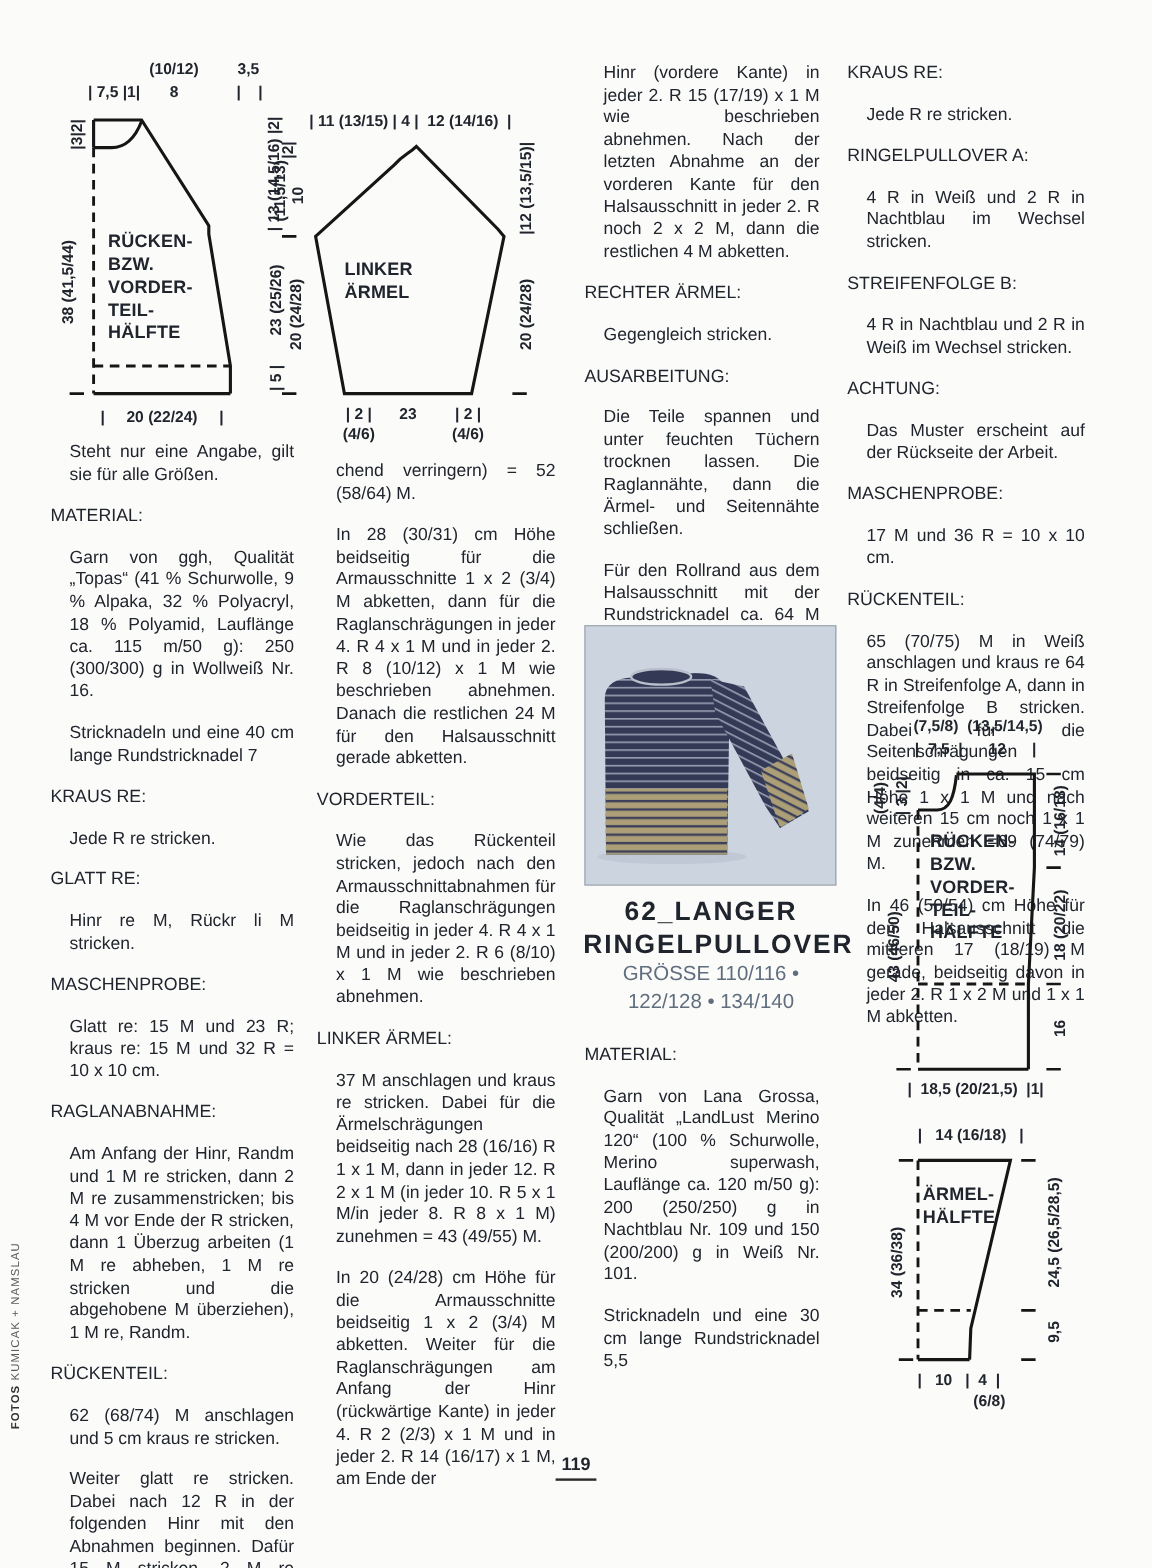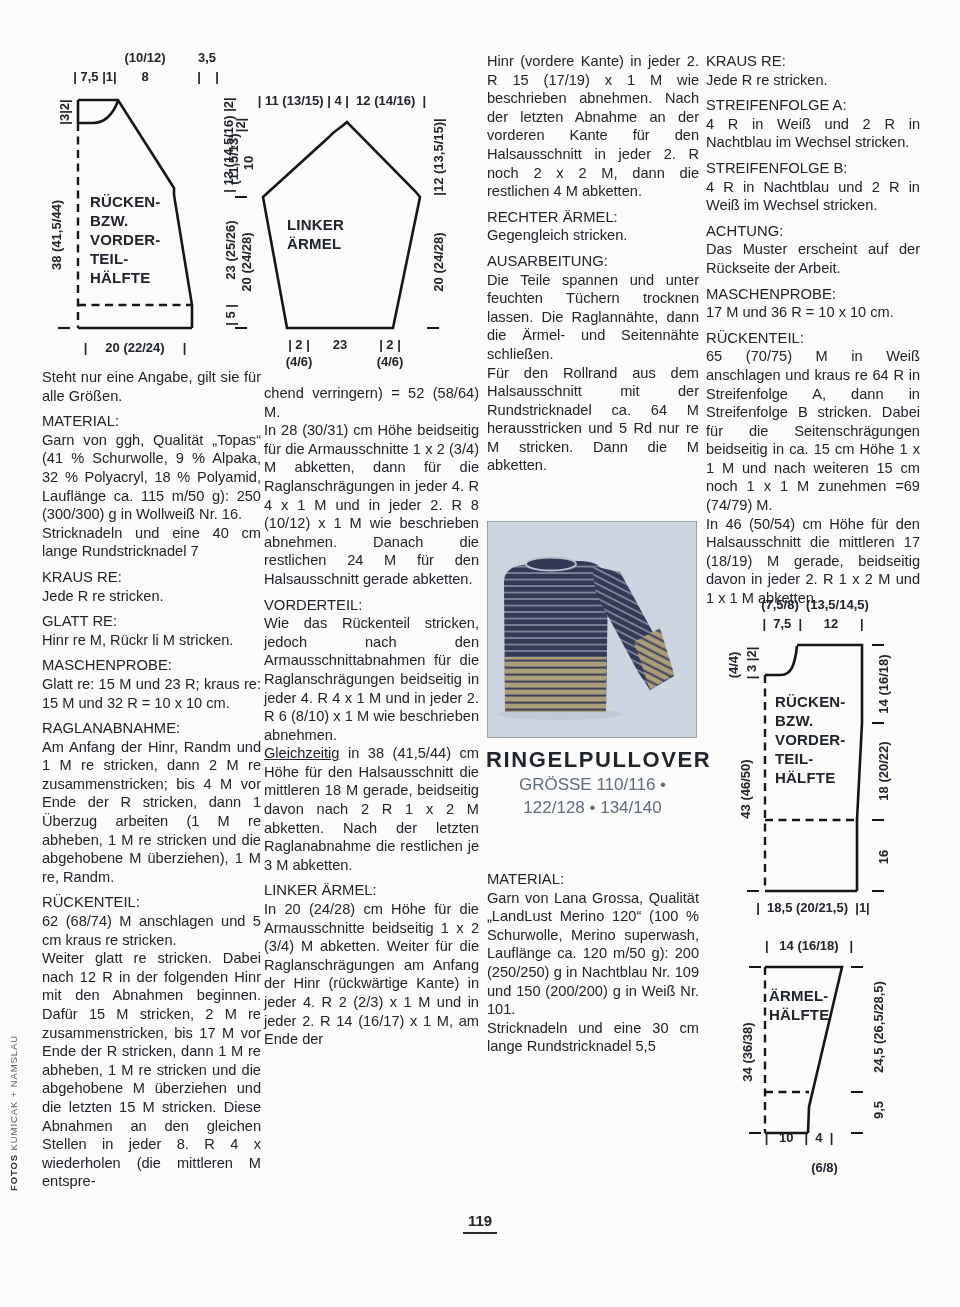--- a/index.html
+++ b/index.html
@@ -4,21 +4,21 @@
 <style>
   :root{
     --ink:#20242c; --navy:#343a55; --navy-stripe:#9aa2b8;
     --sand:#ac9f78; --sand-stripe:#3c405a; --photo-bg:#ccd4df; --size-color:#5f6d7d;
   }
   html,body{margin:0;padding:0;}
   body{width:960px;height:1307px;position:relative;background:#fbfbfa;
        font-family:"Liberation Sans",sans-serif;color:var(--ink);overflow:hidden;}
   .col{position:absolute;text-align:justify;font-size:14.6px;line-height:18.6px;}
   .col > :first-child{margin-top:0;}
-  .bp{margin:0;}
+  .bp{margin:16px;}
   .bh{margin:7px 0 0 0;font-size:14.8px;font-weight:normal;}
   .gap{height:20px;}
   .ul{text-decoration:underline;}
   .diagram{position:absolute;}
   .m{position:absolute;font-size:13px;font-weight:bold;white-space:pre;text-align:center;line-height:15px;}
   .v{position:absolute;font-size:13px;font-weight:bold;white-space:pre;line-height:13px;
      transform:translate(-50%,-50%) rotate(-90deg);}
   .piece{position:absolute;font-size:15px;line-height:19px;font-weight:bold;white-space:pre-line;letter-spacing:.2px;}
   .so{fill:none;stroke:#161616;stroke-width:2.6;stroke-linejoin:miter;}
   .da{fill:none;stroke:#161616;stroke-width:2.4;stroke-dasharray:8 5.5;}
@@ -109,42 +109,42 @@
       <p class="bp">Am Anfang der Hinr, Randm und 1 M re stricken, dann 2 M re zusammenstricken; bis 4 M vor Ende der R stricken, dann 1 Überzug arbeiten (1 M re abheben, 1 M re stricken und die abgehobene M überziehen), 1 M re, Randm.</p>
       <h4 class="bh">RÜCKENTEIL:</h4>
       <p class="bp">62 (68/74) M anschlagen und 5 cm kraus re stricken.</p>
       <p class="bp">Weiter glatt re stricken. Dabei nach 12 R in der folgenden Hinr mit den Abnahmen beginnen. Dafür 15 M stricken, 2 M re zusammenstricken, bis 17 M vor Ende der R stricken, dann 1 M re abheben, 1 M re stricken und die abgehobene M überziehen und die letzten 15 M stricken. Diese Abnahmen an den gleichen Stellen in jeder 8. R 4 x wiederholen (die mittleren M entspre-</p>
     </div>
   <div class="col" style="left:264px;top:384px;width:215px">
       <p class="bp">chend verringern) = 52 (58/64) M.</p>
       <p class="bp">In 28 (30/31) cm Höhe beidseitig für die Armausschnitte 1 x 2 (3/4) M abketten, dann für die Raglanschrägungen in jeder 4. R 4 x 1 M und in jeder 2. R 8 (10/12) x 1 M wie beschrieben abnehmen. Danach die restlichen 24 M für den Halsausschnitt gerade abketten.</p>
       <h4 class="bh">VORDERTEIL:</h4>
       <p class="bp">Wie das Rückenteil stricken, jedoch nach den Armausschnittabnahmen für die Raglanschrägungen beidseitig in jeder 4. R 4 x 1 M und in jeder 2. R 6 (8/10) x 1 M wie beschrieben abnehmen.</p>
-      <p class="bp"><span class="ul">Gleichzeitig</span> in 38 (41,5/44) cm Höhe für den Halsausschnitt die mittleren 18 M gerade, beidseitig davon nach 2 R 1 x 2 M abketten. Nach der letzten Raglanabnahme die restlichen je 3 M abketten.</p>
       <h4 class="bh">LINKER ÄRMEL:</h4>
+      <p class="bp">37 M anschlagen und kraus re stricken. Dabei für die Ärmelschrägungen beidseitig nach 28 (16/16) R 1 x 1 M, dann in jeder 12. R 2 x 1 M (in jeder 10. R 5 x 1 M/in jeder 8. R 8 x 1 M) zunehmen = 43 (49/55) M.</p>
       <p class="bp">In 20 (24/28) cm Höhe für die Armausschnitte beidseitig 1 x 2 (3/4) M abketten. Weiter für die Raglanschrägungen am Anfang der Hinr (rückwärtige Kante) in jeder 4. R 2 (2/3) x 1 M und in jeder 2. R 14 (16/17) x 1 M, am Ende der</p>
     </div>
   <div class="col" style="left:487px;top:52px;width:212px">
       <p class="bp">Hinr (vordere Kante) in jeder 2. R 15 (17/19) x 1 M wie beschrieben abnehmen. Nach der letzten Abnahme an der vorderen Kante für den Halsausschnitt in jeder 2. R noch 2 x 2 M, dann die restlichen 4 M abketten.</p>
       <h4 class="bh">RECHTER ÄRMEL:</h4>
       <p class="bp">Gegengleich stricken.</p>
       <h4 class="bh">AUSARBEITUNG:</h4>
       <p class="bp">Die Teile spannen und unter feuchten Tüchern trocknen lassen. Die Raglannähte, dann die Ärmel- und Seitennähte schließen.</p>
       <p class="bp">Für den Rollrand aus dem Halsausschnitt mit der Rundstricknadel ca. 64 M herausstricken und 5 Rd nur re M stricken. Dann die M abketten.</p>
     </div>
   <div class="col" style="left:487px;top:843px;width:212px">
       <div class="gap"></div>
       <h4 class="bh">MATERIAL:</h4>
       <p class="bp">Garn von Lana Grossa, Qualität „LandLust Merino 120“ (100 % Schurwolle, Merino superwash, Lauflänge ca. 120 m/50 g): 200 (250/250) g in Nachtblau Nr. 109 und 150 (200/200) g in Weiß Nr. 101.</p>
       <p class="bp">Stricknadeln und eine 30 cm lange Rundstricknadel 5,5</p>
     </div>
   <div class="col" style="left:706px;top:52px;width:214px">
       <h4 class="bh">KRAUS RE:</h4>
       <p class="bp">Jede R re stricken.</p>
-      <h4 class="bh">STREIFENFOLGE A:</h4>
+      <h4 class="bh">RINGELPULLOVER A:</h4>
       <p class="bp">4 R in Weiß und 2 R in Nachtblau im Wechsel stricken.</p>
       <h4 class="bh">STREIFENFOLGE B:</h4>
       <p class="bp">4 R in Nachtblau und 2 R in Weiß im Wechsel stricken.</p>
       <h4 class="bh">ACHTUNG:</h4>
       <p class="bp">Das Muster erscheint auf der Rückseite der Arbeit.</p>
       <h4 class="bh">MASCHENPROBE:</h4>
       <p class="bp">17 M und 36 R = 10 x 10 cm.</p>
       <h4 class="bh">RÜCKENTEIL:</h4>
       <p class="bp">65 (70/75) M in Weiß anschlagen und kraus re 64 R in Streifenfolge A, dann in Streifenfolge B stricken. Dabei für die Seitenschrägungen beidseitig in ca. 15 cm Höhe 1 x 1 M und nach weiteren 15 cm noch 1 x 1 M zunehmen =69 (74/79) M.</p>
       <p class="bp">In 46 (50/54) cm Höhe für den Halsausschnitt die mittleren 17 (18/19) M gerade, beidseitig davon in jeder 2. R 1 x 2 M und 1 x 1 M abketten.</p>
@@ -174,20 +174,21 @@
       <ellipse cx="72" cy="192" rx="62" ry="6" fill="#b8c1ce" opacity="0.65"></ellipse>
       <path d="M16,60 Q16,46 34,43 L88,39 Q110,38 116,50 L120,62 L118,190 L17,190 Z" fill="url(#pNavy)"></path>
       <path d="M17,135 H118 V190 H17 Z" fill="url(#pSand)"></path>
       <path d="M104,44 L132,50 L180,138 L186,154 L162,168 L150,150 L108,72 Z" fill="url(#pNavyR)"></path>
       <path d="M146,120 L172,106 L186,152 L162,168 Z" fill="url(#pSandR)"></path>
       <ellipse cx="63" cy="42" rx="25" ry="6.5" style="fill:var(--navy)" stroke="#b9bfcc" stroke-width="2"></ellipse>
     </svg>
   </div>
 
   <div class="title-block">
+    <div class="t1">62_LANGER</div>
     <div class="t1">RINGELPULLOVER</div>
     <div class="sz">GRÖSSE 110/116 •</div>
     <div class="sz">122/128 • 134/140</div>
   </div>
 
   <div class="diagram" style="left:705px;top:597px;width:220px;height:335px">
     <svg width="220" height="335">
       <path class="so" d="M92,48 H157 V126 L152,223 V294"></path>
       <path class="so" d="M60,294 H152"></path>
       <path class="so" d="M60,78 H76 C86,78 90,68 92,49"></path>
@@ -216,21 +217,21 @@
       <path class="so" d="M60,37 H137 L104,177 L103,203"></path>
       <path class="so" d="M60,203 H103"></path>
       <path class="da" d="M60,37 V203"></path>
       <path class="da" d="M60,162 H104"></path>
       <path class="tk" d="M44,37 H56 M44,203 H56 M146,37 H158 M146,162 H158 M146,203 H158"></path>
     </svg>
     <span class="m" style="left:48px;top:8px;width:112px">|   14 (16/18)   |</span>
     <span class="v" style="left:42px;top:122px">34 (36/38)</span>
     <span class="v" style="left:173px;top:97px">24,5 (26,5/28,5)</span>
     <span class="v" style="left:173px;top:180px">9,5</span>
-    <span class="m" style="left:40px;top:200px;width:108px">|   10   |  4  |</span>
+    <span class="m" style="left:40px;top:212px;width:108px">|   10   |  4  |</span>
     <span class="m" style="left:92px;top:230px;width:55px">(6/8)</span>
     <div class="piece" style="left:64px;top:56px">ÄRMEL-
 HÄLFTE</div>
   </div>
 
   <div class="pagenum">
     <span>119</span>
   </div>
 
 </div>

